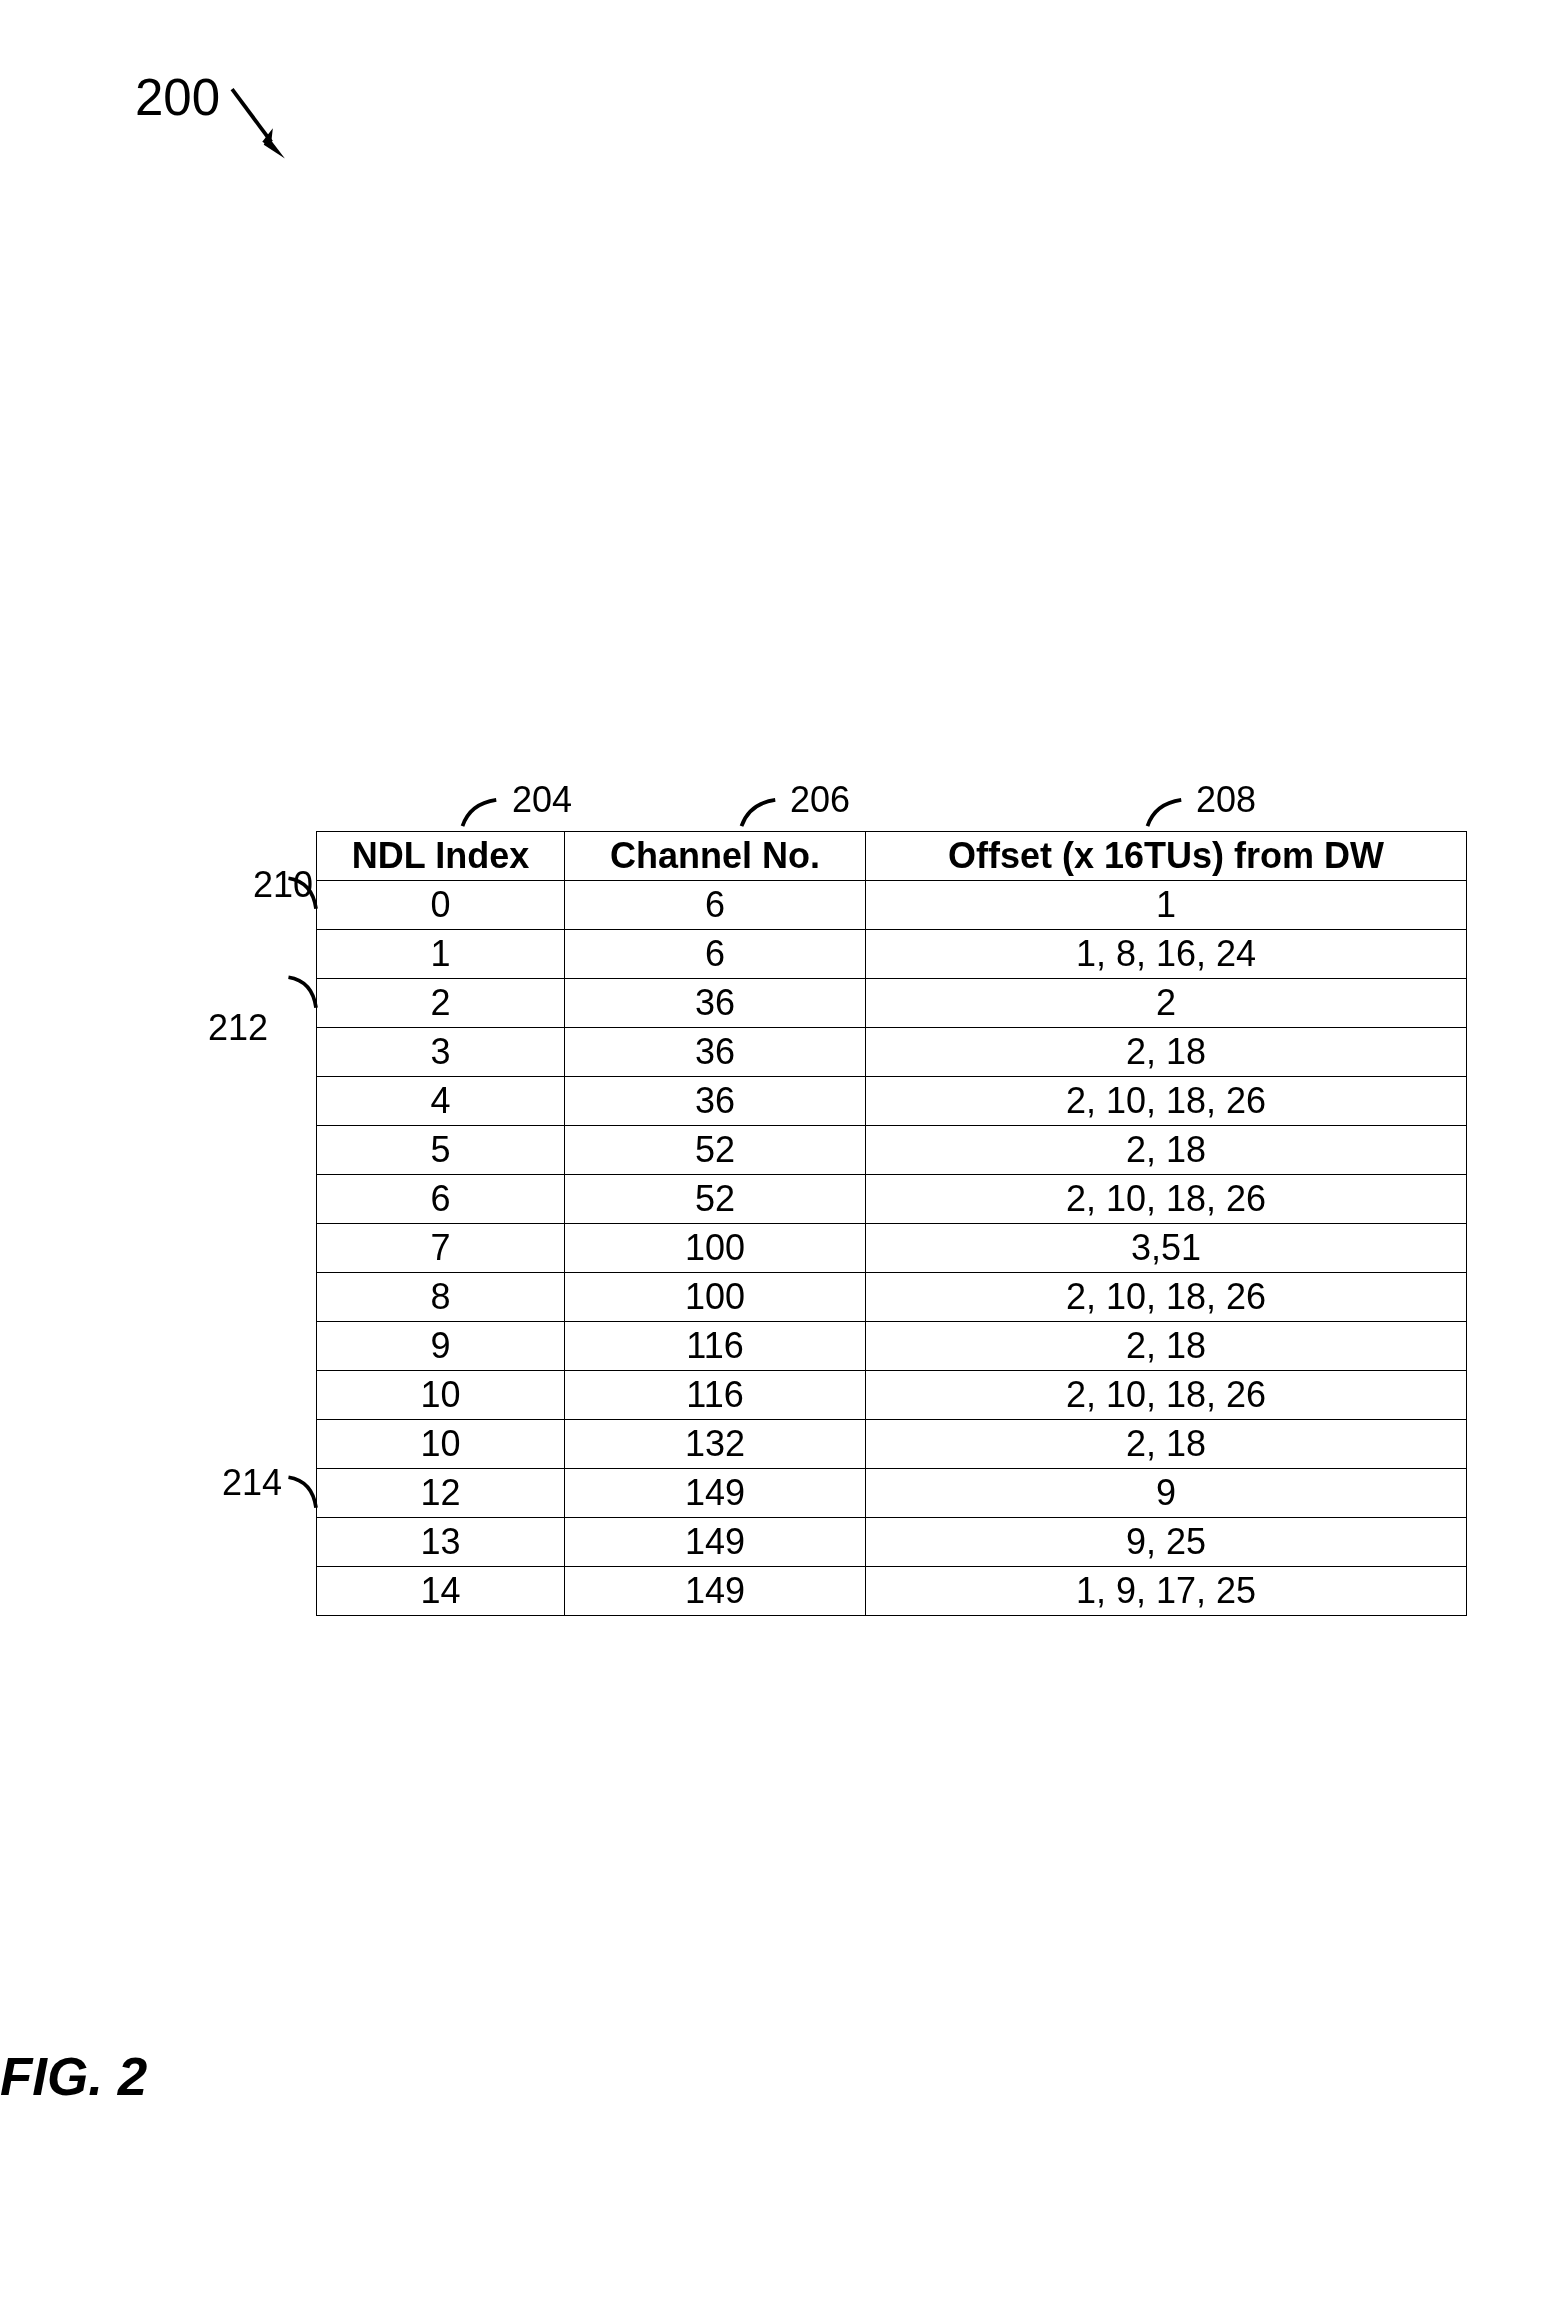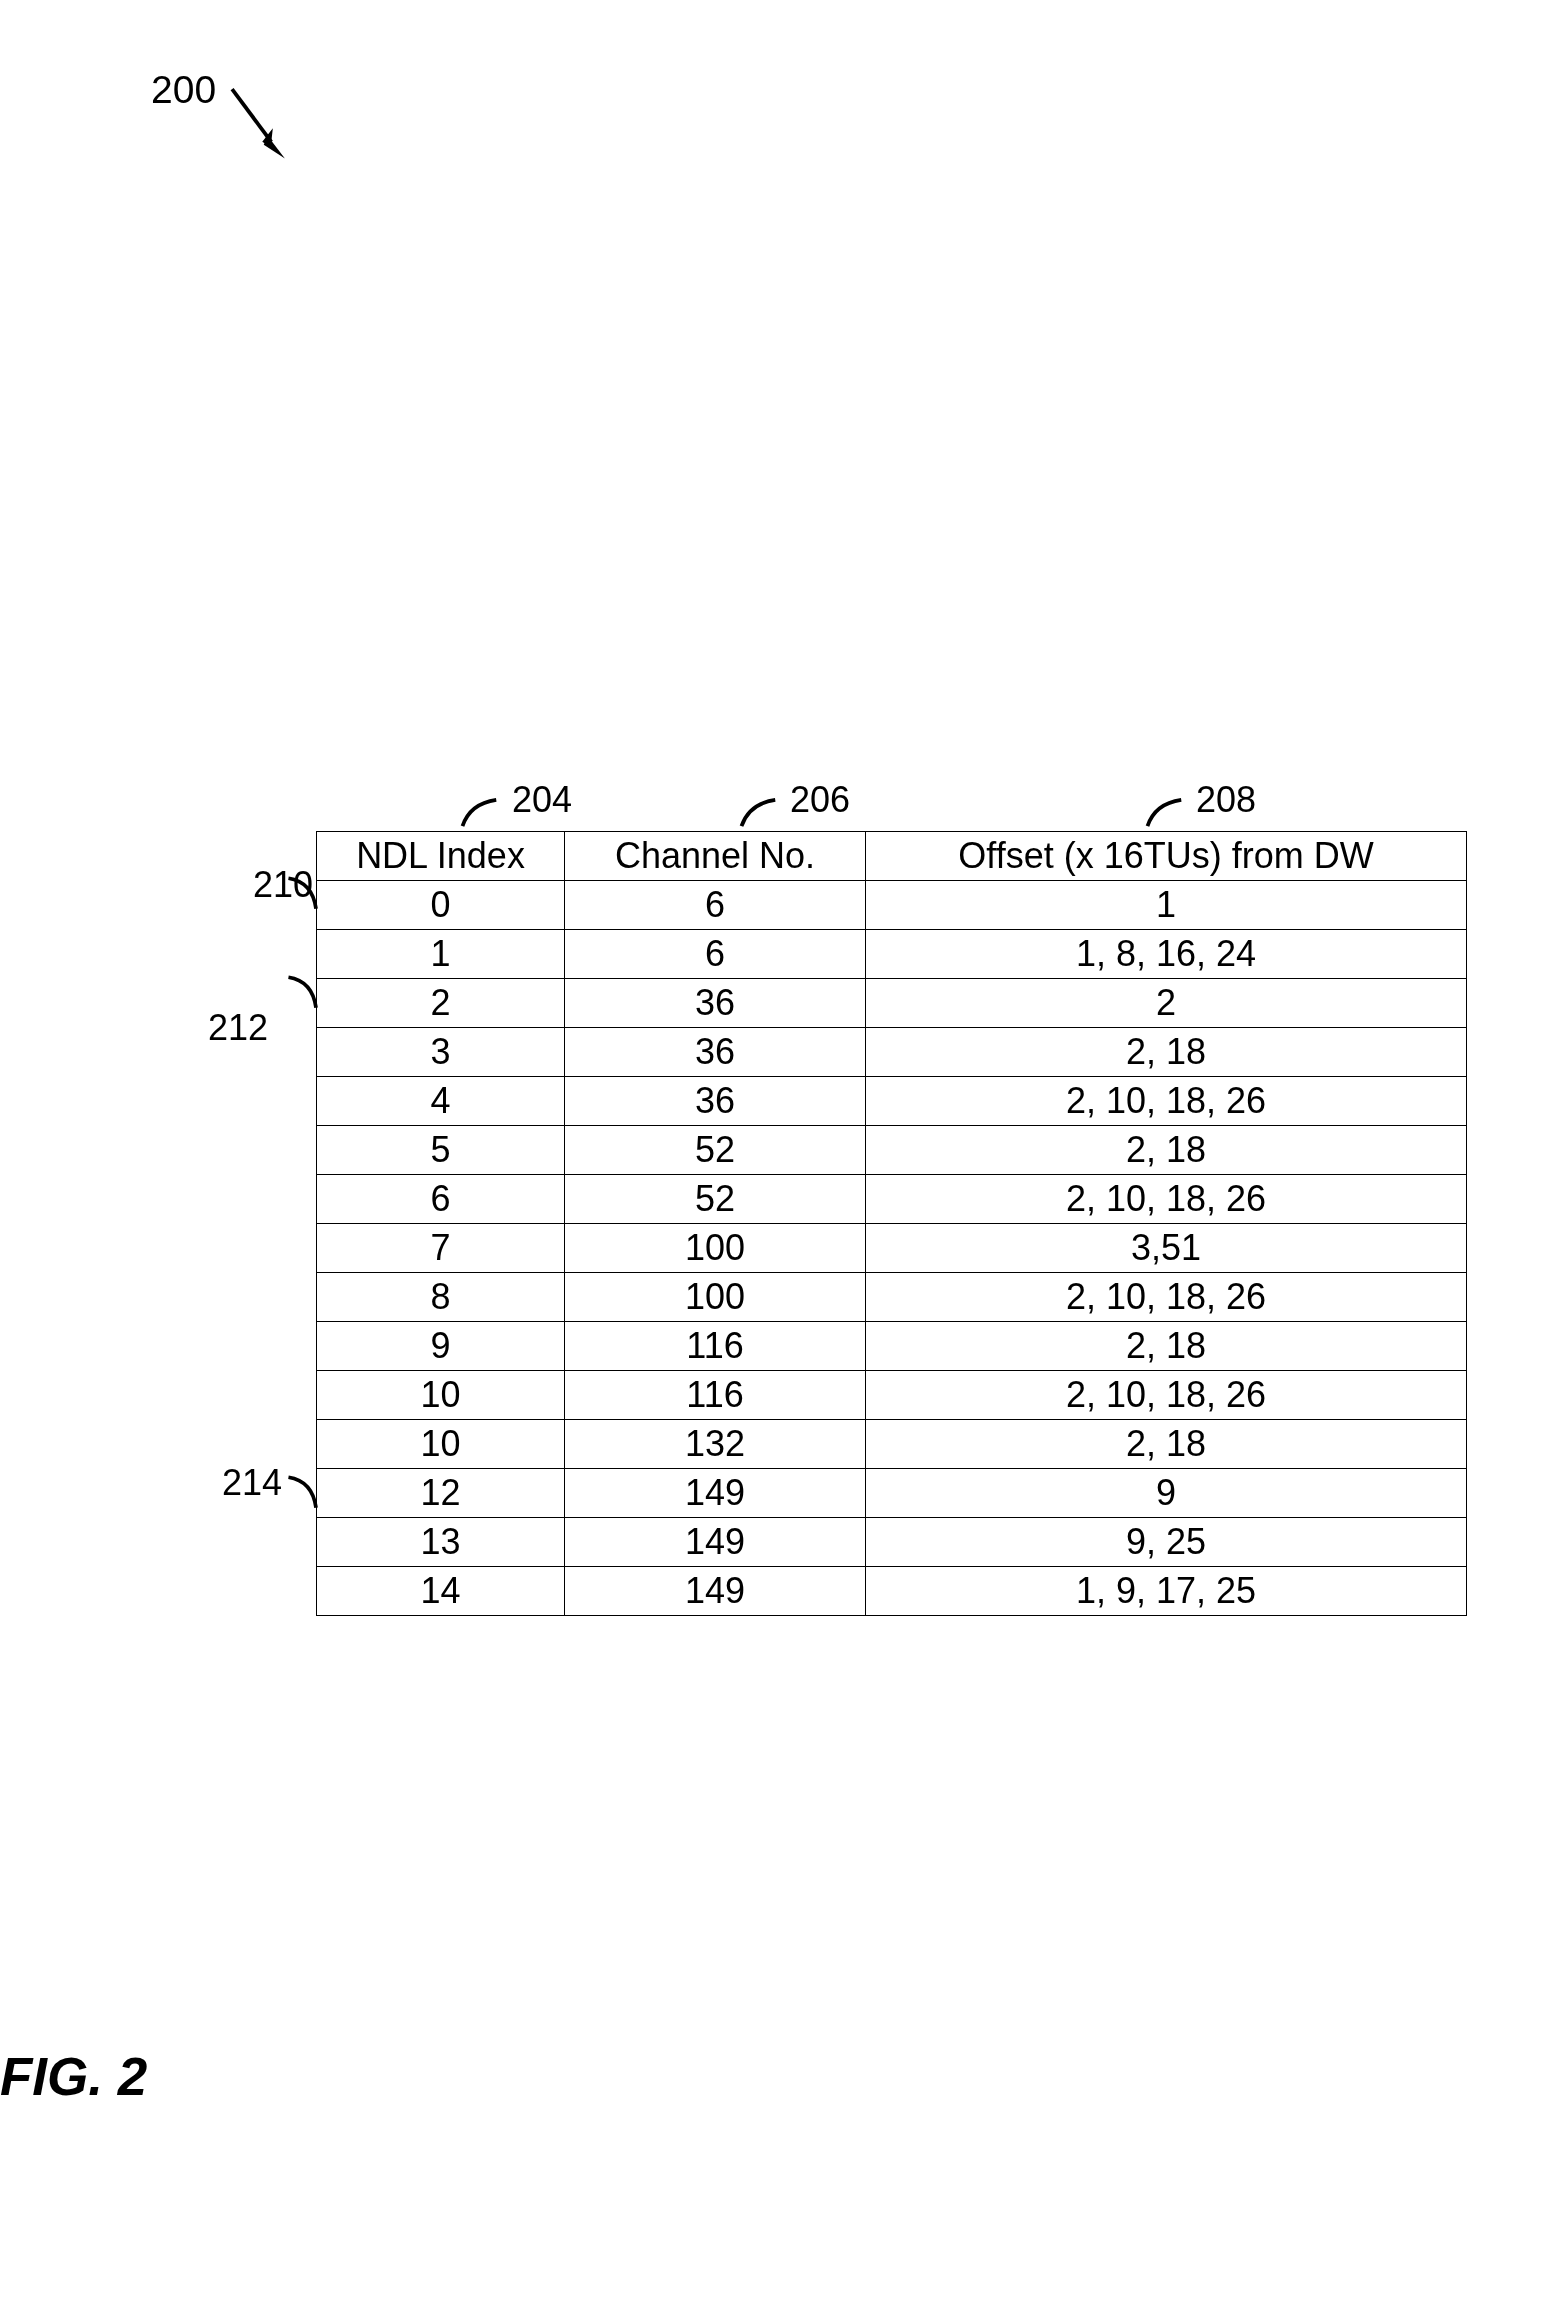--- a/index.html
+++ b/index.html
@@ -6,23 +6,23 @@
     body {
       width: 1568px;
       height: 2319px;
       background: #fff;
       font-family: Arial, Helvetica, sans-serif;
       position: relative;
       color: #000;
     }
     .figure-label {
       position: absolute;
-      left: 151px;
+      left: 135px;
       top: 68px;
-      font-size: 39px;
+      font-size: 51px;
     }
     .arrow-200 {
       position: absolute;
       left: 226px;
       top: 83px;
     }
     .col-callout {
       position: absolute;
       font-size: 36px;
     }
@@ -52,21 +52,21 @@
     col.c3 { }
     th, td {
       border: 1.5px solid #000;
       text-align: center;
       font-size: 36px;
       padding: 3px 7.5px;
       height: 48px;
       font-weight: normal;
     }
     th {
-      font-weight: normal;
+      font-weight: bold;
     }
     .fig-caption {
       position: absolute;
       width: 1568px;
       top: 2046px;
       font-size: 53px;
       font-weight: bold;
       font-style: italic;
     }
   </style>

